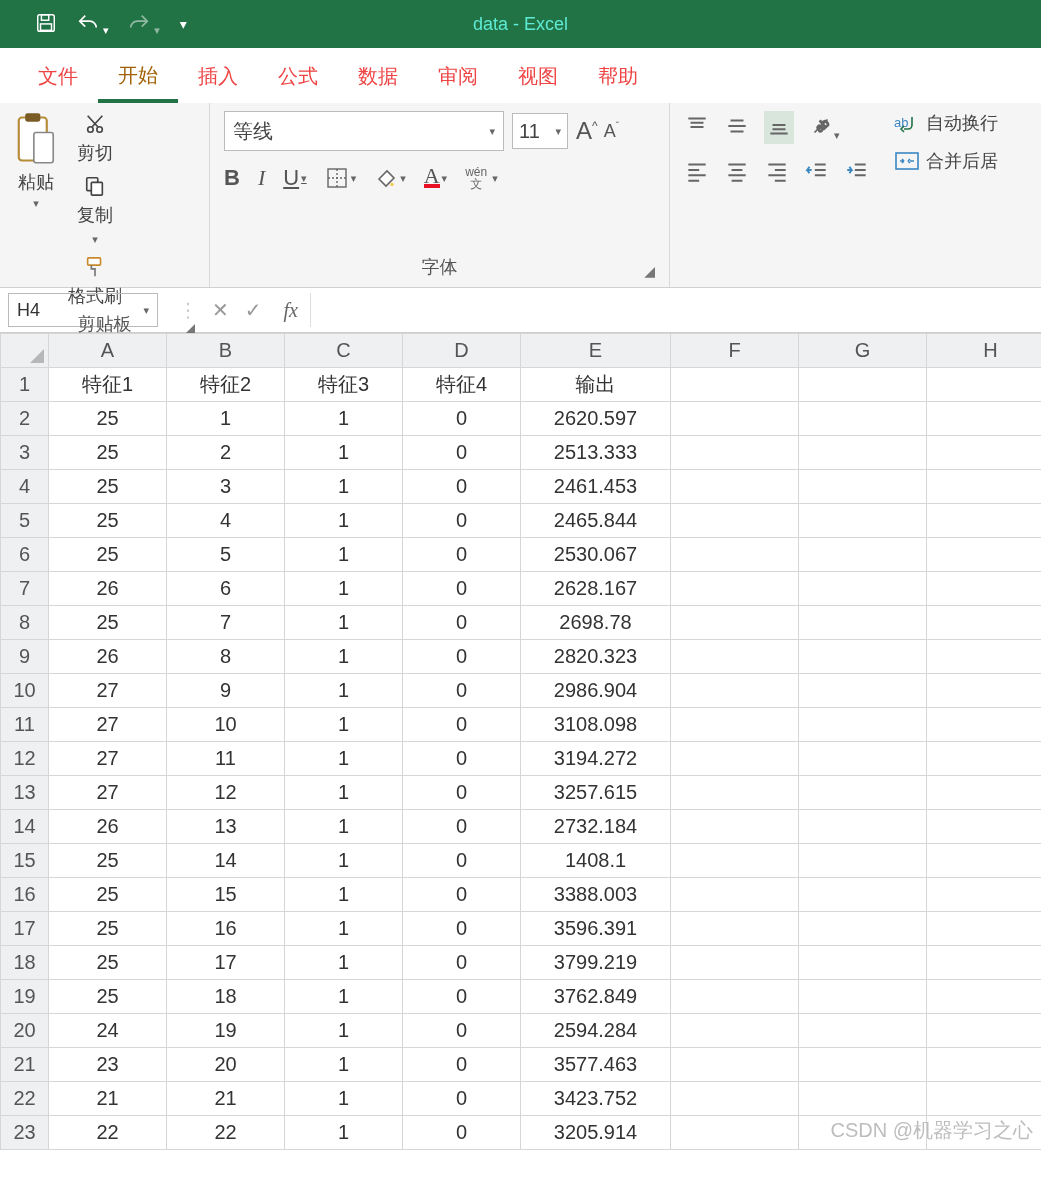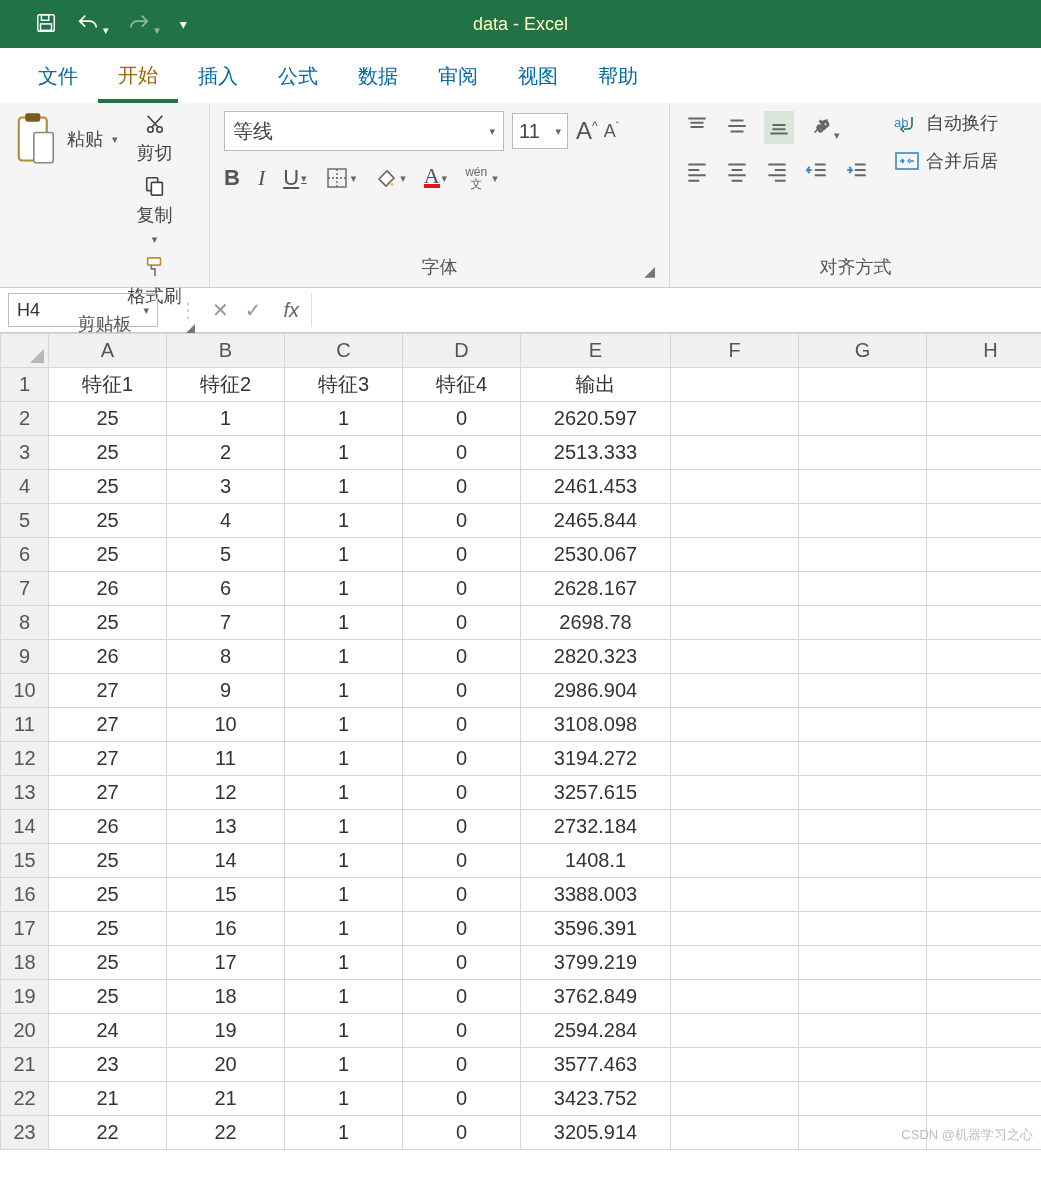--- a/index.html
+++ b/index.html
@@ -1,32 +1,32 @@
 <!DOCTYPE html>
 <html><head>
 <meta charset="utf-8">
 <style>
   *{box-sizing:border-box;margin:0;padding:0;}
   body{font-family:"Microsoft YaHei","Segoe UI",Arial,sans-serif;font-size:14px;color:#444;background:#fff;width:1041px;overflow:hidden;}
   
   .titlebar{background:#217346;height:48px;display:flex;align-items:center;position:relative;}
   .qat{display:flex;gap:20px;padding-left:35px;align-items:center;color:#fff;}
   .qat svg{width:22px;height:22px;}
-  .title-text{position:absolute;left:0;right:0;text-align:center;color:#fef9c3;font-size:18px;pointer-events:none;}
+  .title-text{position:absolute;left:0;right:0;text-align:center;color:#5eead4;font-size:18px;pointer-events:none;}
   
   .tabs{display:flex;gap:0;padding-left:18px;background:#fff;font-size:20px;height:55px;align-items:flex-end;}
-  .tab{padding:10px 20px 10px 20px;color:#0369a1;border-bottom:3px solid transparent;cursor:pointer;}
+  .tab{padding:10px 20px 10px 20px;color:#ef4444;border-bottom:3px solid transparent;cursor:pointer;}
   .tab.active{color:#a16207;font-weight:400;border-bottom:4px solid #217346;}
   
   .ribbon{display:flex;background:#f5f5f5;border-bottom:1px solid #d0d0d0;height:185px;}
   .group{border-right:1px solid #d9d9d9;padding:8px 14px 4px 14px;display:flex;flex-direction:column;justify-content:space-between;}
   .group-inner{display:flex;align-items:flex-start;gap:10px;flex:1;}
   .group-label{text-align:center;font-size:18px;color:#555;position:relative;padding:4px 0;}
   .dlaunch{position:absolute;right:0;bottom:4px;color:#777;font-size:14px;}
-  .paste-col{display:flex;flex-direction:row;align-items:center;gap:9px;font-size:18px;}
+  .paste-col{display:flex;flex-direction:column;align-items:center;gap:3px;font-size:18px;}
   .paste-col svg{width:44px;height:56px;}
   .mini-col{display:flex;flex-direction:column;gap:10px;font-size:18px;padding-top:2px;}
   .mini-row{display:flex;align-items:center;gap:6px;white-space:nowrap;flex-direction:column;}
   .mini-row svg{width:22px;height:22px;flex:none;}
   .font-top{display:flex;gap:8px;align-items:center;margin-bottom:14px;}
   .font-name{width:280px;height:36px;border:1px solid #bbb;background:#fff;font-size:20px;padding:19px 8px;display:flex;align-items:center;justify-content:space-between;}
   .font-size{width:56px;height:36px;border:1px solid #bbb;background:#fff;font-size:20px;padding:3px 6px;display:flex;align-items:center;justify-content:space-between;}
   .drop-tri{font-size:11px;color:#666;}
   .growshrink{font-size:20px;color:#555;display:flex;gap:6px;align-items:center;}
   .font-bottom{display:flex;gap:18px;align-items:center;font-size:22px;color:#555;}
@@ -35,36 +35,36 @@
   .align-top,.align-bot{display:flex;gap:14px;align-items:center;}
   .align-top svg,.align-bot svg{width:26px;height:26px;color:#555;}
   .align-wrap{display:flex;flex-direction:column;gap:14px;}
   .wrap-col{display:flex;flex-direction:column;gap:14px;font-size:18px;margin-left:14px;}
   .wrap-row{display:flex;align-items:center;gap:6px;white-space:nowrap;}
   .wrap-row svg{width:26px;height:24px;flex:none;}
   
   .fxbar{display:flex;align-items:center;height:45px;border-bottom:1px solid #ccc;background:#fff;}
   .namebox{width:150px;height:34px;border:1px solid #bbb;margin:5px 8px;display:flex;align-items:center;justify-content:space-between;padding:0 8px;font-size:18px;color:#333;text-align:right;}
   .fx-btns{display:flex;gap:16px;align-items:center;color:#999;font-size:20px;padding:0 12px;}
-  .fx{font-style:italic;font-family:Liberation Sans, sans-serif;color:#666;font-size:20px;margin-left:6px;}
+  .fx{font-style:italic;font-family:Liberation Serif, serif;color:#666;font-size:20px;margin-left:6px;}
   .formula-input{flex:1;height:34px;border:none;border-left:1px solid #ddd;padding:0 10px;font-size:18px;}
   
   .grid-wrap{position:relative;}
   table.grid{border-collapse:collapse;width:100%;table-layout:fixed;font-size:20px;color:#333;}
   table.grid th,table.grid td{border:1px solid #d6d6d6;height:34px;padding:0;}
   table.grid thead th{background:#eef0f1;font-weight:normal;color:#555;text-align:center;}
   table.grid tbody th{background:#eef0f1;font-weight:normal;color:#555;text-align:center;width:48px;}
   table.grid td{text-align:center;padding:0 6px;}
   .corner{background:#eef0f1;width:48px;position:relative;}
   .corner::after{content:"";position:absolute;right:4px;bottom:4px;border-left:14px solid transparent;border-bottom:14px solid #b7b7b7;}
   col.cA,col.cB,col.cC,col.cD{width:118px;}
   col.cE{width:150px;}
   col.cF,col.cG,col.cH{width:128px;}
   
-  .wm{position:absolute;right:8px;bottom:6px;color:#bdbdbd;font-size:13px;font-family:Arial,sans-serif;pointer-events:none;}
+  .wm{position:absolute;right:8px;bottom:6px;color:#bdbdbd;font-size:20px;font-family:Arial,sans-serif;pointer-events:none;}
 </style>
 </head>
 <body>
 
 <div class="titlebar">
   <div class="qat">
     <span>
       <svg viewBox="0 0 24 24" fill="none" stroke="#fff" stroke-width="1.6">
           <rect x="3" y="3" width="18" height="18" rx="2"></rect>
           <rect x="7" y="3" width="8" height="6"></rect>
@@ -243,21 +243,20 @@
         </div>
         <div class="wrap-row">
           <svg viewBox="0 0 26 24" fill="none" stroke="#3b88c3" stroke-width="1.6">
               <rect x="2" y="4" width="22" height="16"></rect>
               <path d="M6 12h4m6 0h4M10 12l-2-2m2 2-2 2m6-2 2-2m-2 2 2 2"></path>
             </svg>
           <span>合并后居</span>
         </div>
       </div>
     </div>
-    <div class="group-label"><span>对齐方式</span></div>
   </div>
 </div>
 
 <div class="fxbar">
   <div class="namebox">
       <span>H4</span>
       <span class="drop-tri">▾</span>
     </div>
   <div class="fx-btns">
     <span style="color:#ccc;letter-spacing:-2px">⋮</span>

